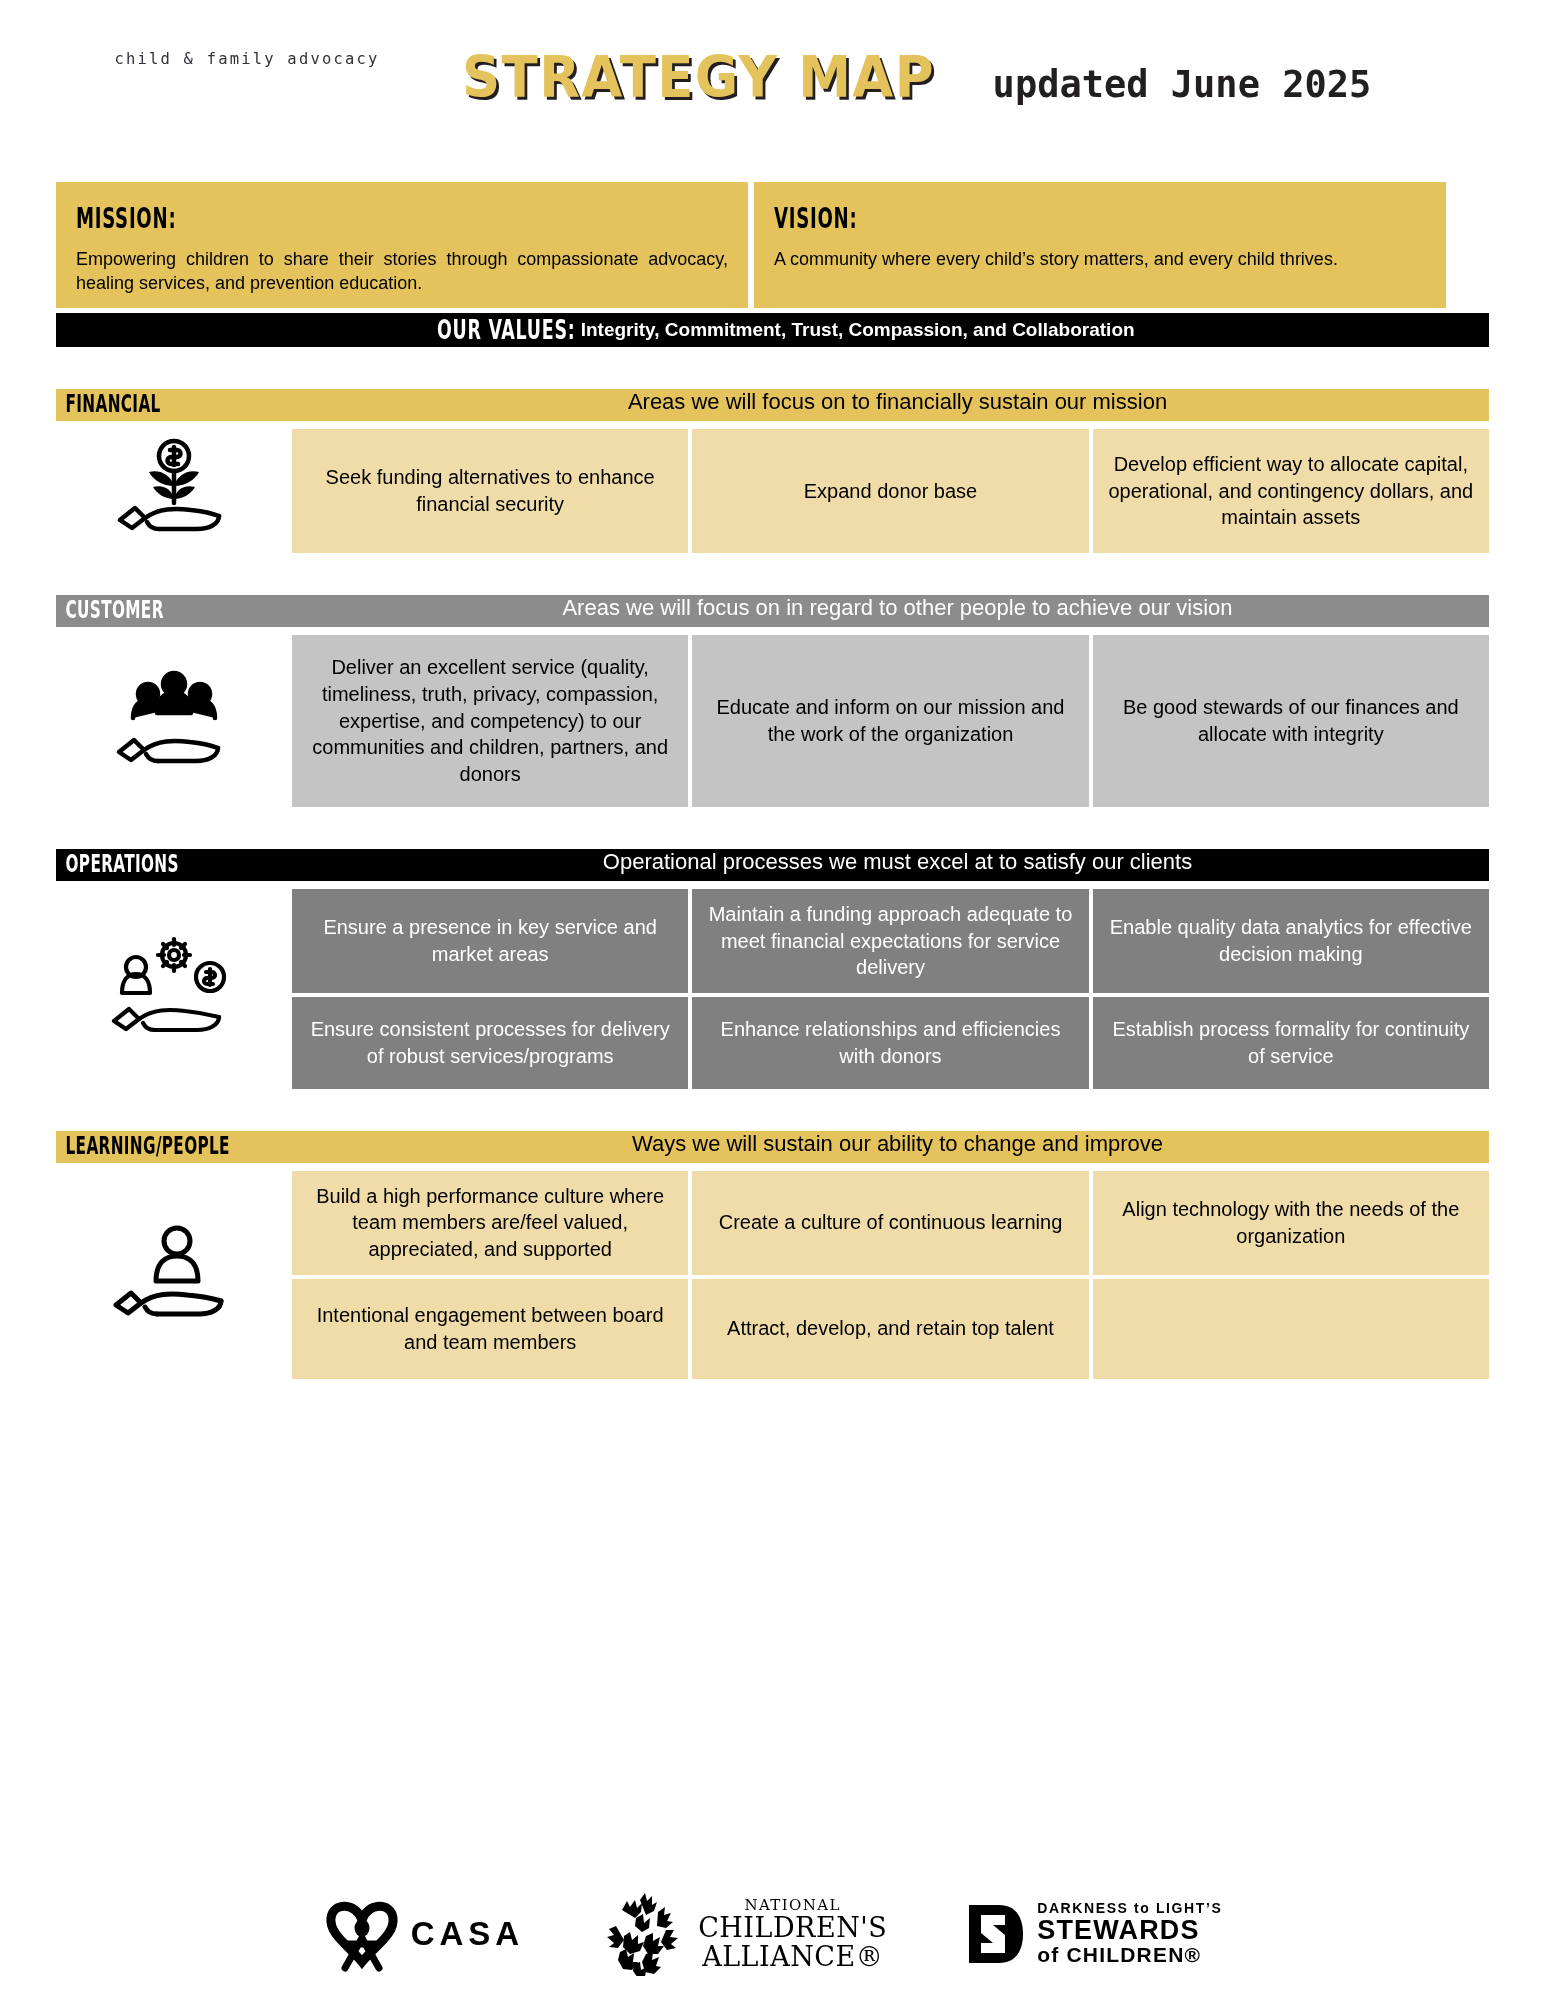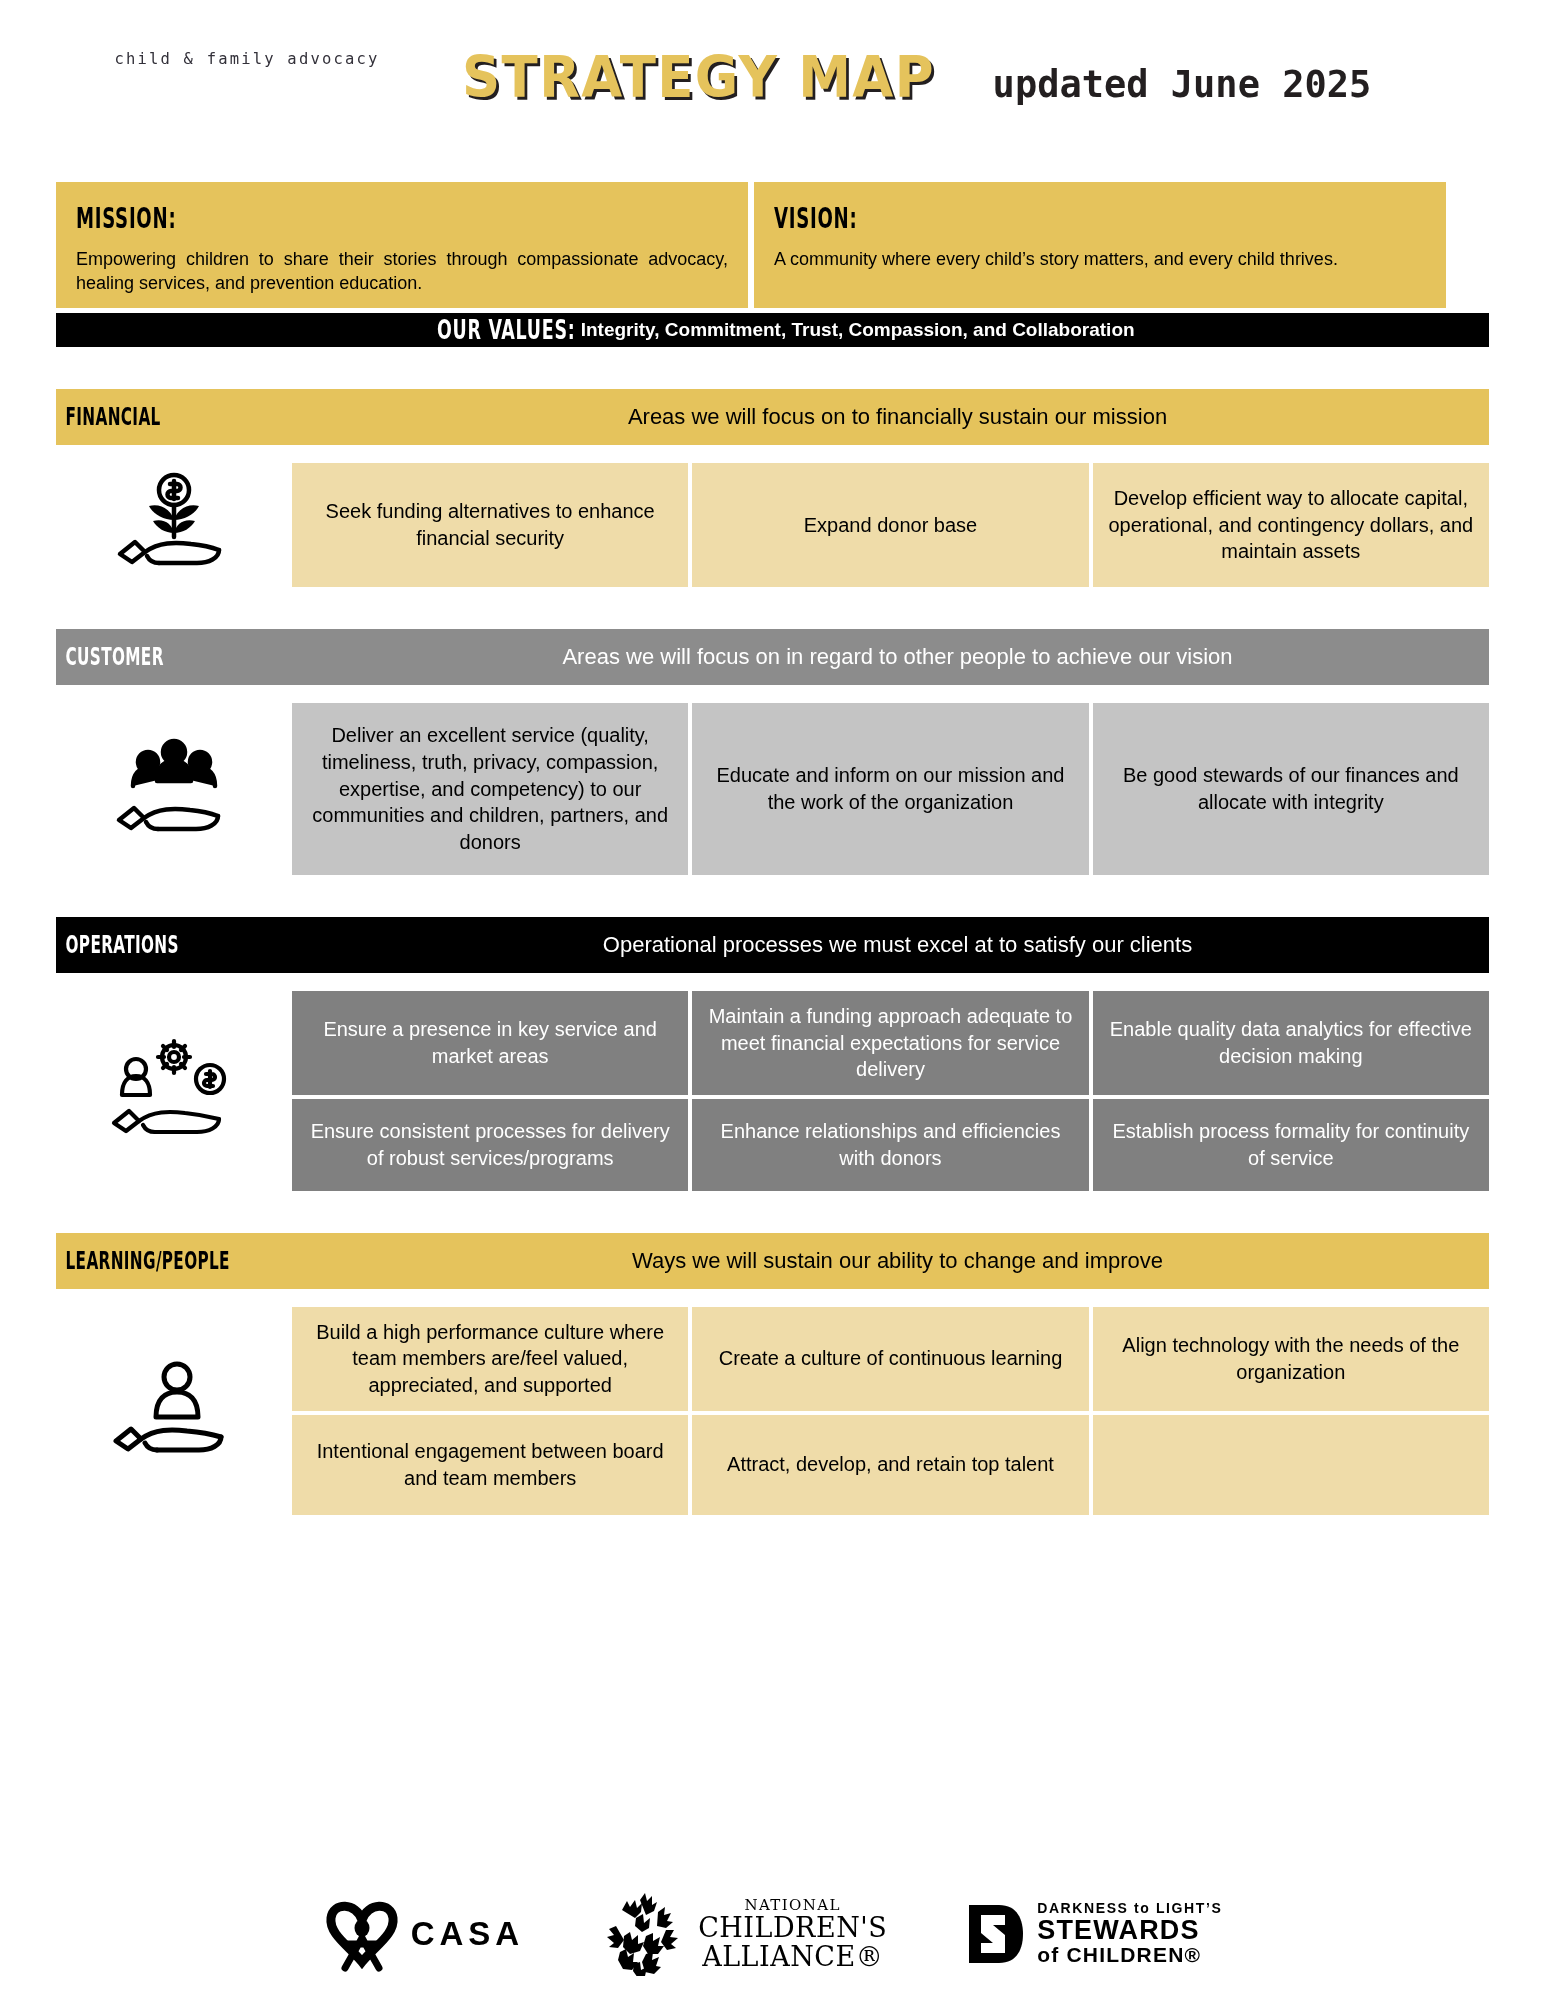--- a/index.html
+++ b/index.html
@@ -108,44 +108,44 @@
     letter-spacing: 1px;
     transform: scaleX(0.72);
     transform-origin: center;
     margin-right: -26px;
   }
   .values-text { font-size: 19px; font-weight: bold; margin-left: 4px; }
 
   
   .section { margin-top: 42px; }
   .sec-header {
-    height: 56px;
-    display: flex;
-    align-items: center;
+    height: 32px;
+    display: flex;
+    align-items: flex-start;
     position: relative;
   }
   .sec-name {
     font-family: "DejaVu Sans Condensed", "DejaVu Sans", sans-serif;
     font-weight: bold;
     font-size: 25px;
     letter-spacing: 0.5px;
     transform: scaleX(0.68);
     transform-origin: left center;
     padding-left: 14px;
     width: 250px;
     white-space: nowrap;
   }
   .sec-desc {
     position: absolute;
     left: 250px; right: 0;
     text-align: center;
     font-size: 22px;
     font-weight: normal;
   }
-  .sec-body { display: flex; margin-top: 18px; }
+  .sec-body { display: flex; margin-top: 8px; }
   .icon-col {
     width: 236px;
     display: flex;
     align-items: center;
     justify-content: center;
     flex: 0 0 236px;
   }
   .cards-col { flex: 1; display: flex; flex-direction: column; gap: 4px; }
   .cards-row { display: flex; gap: 4px; }
   .card {

